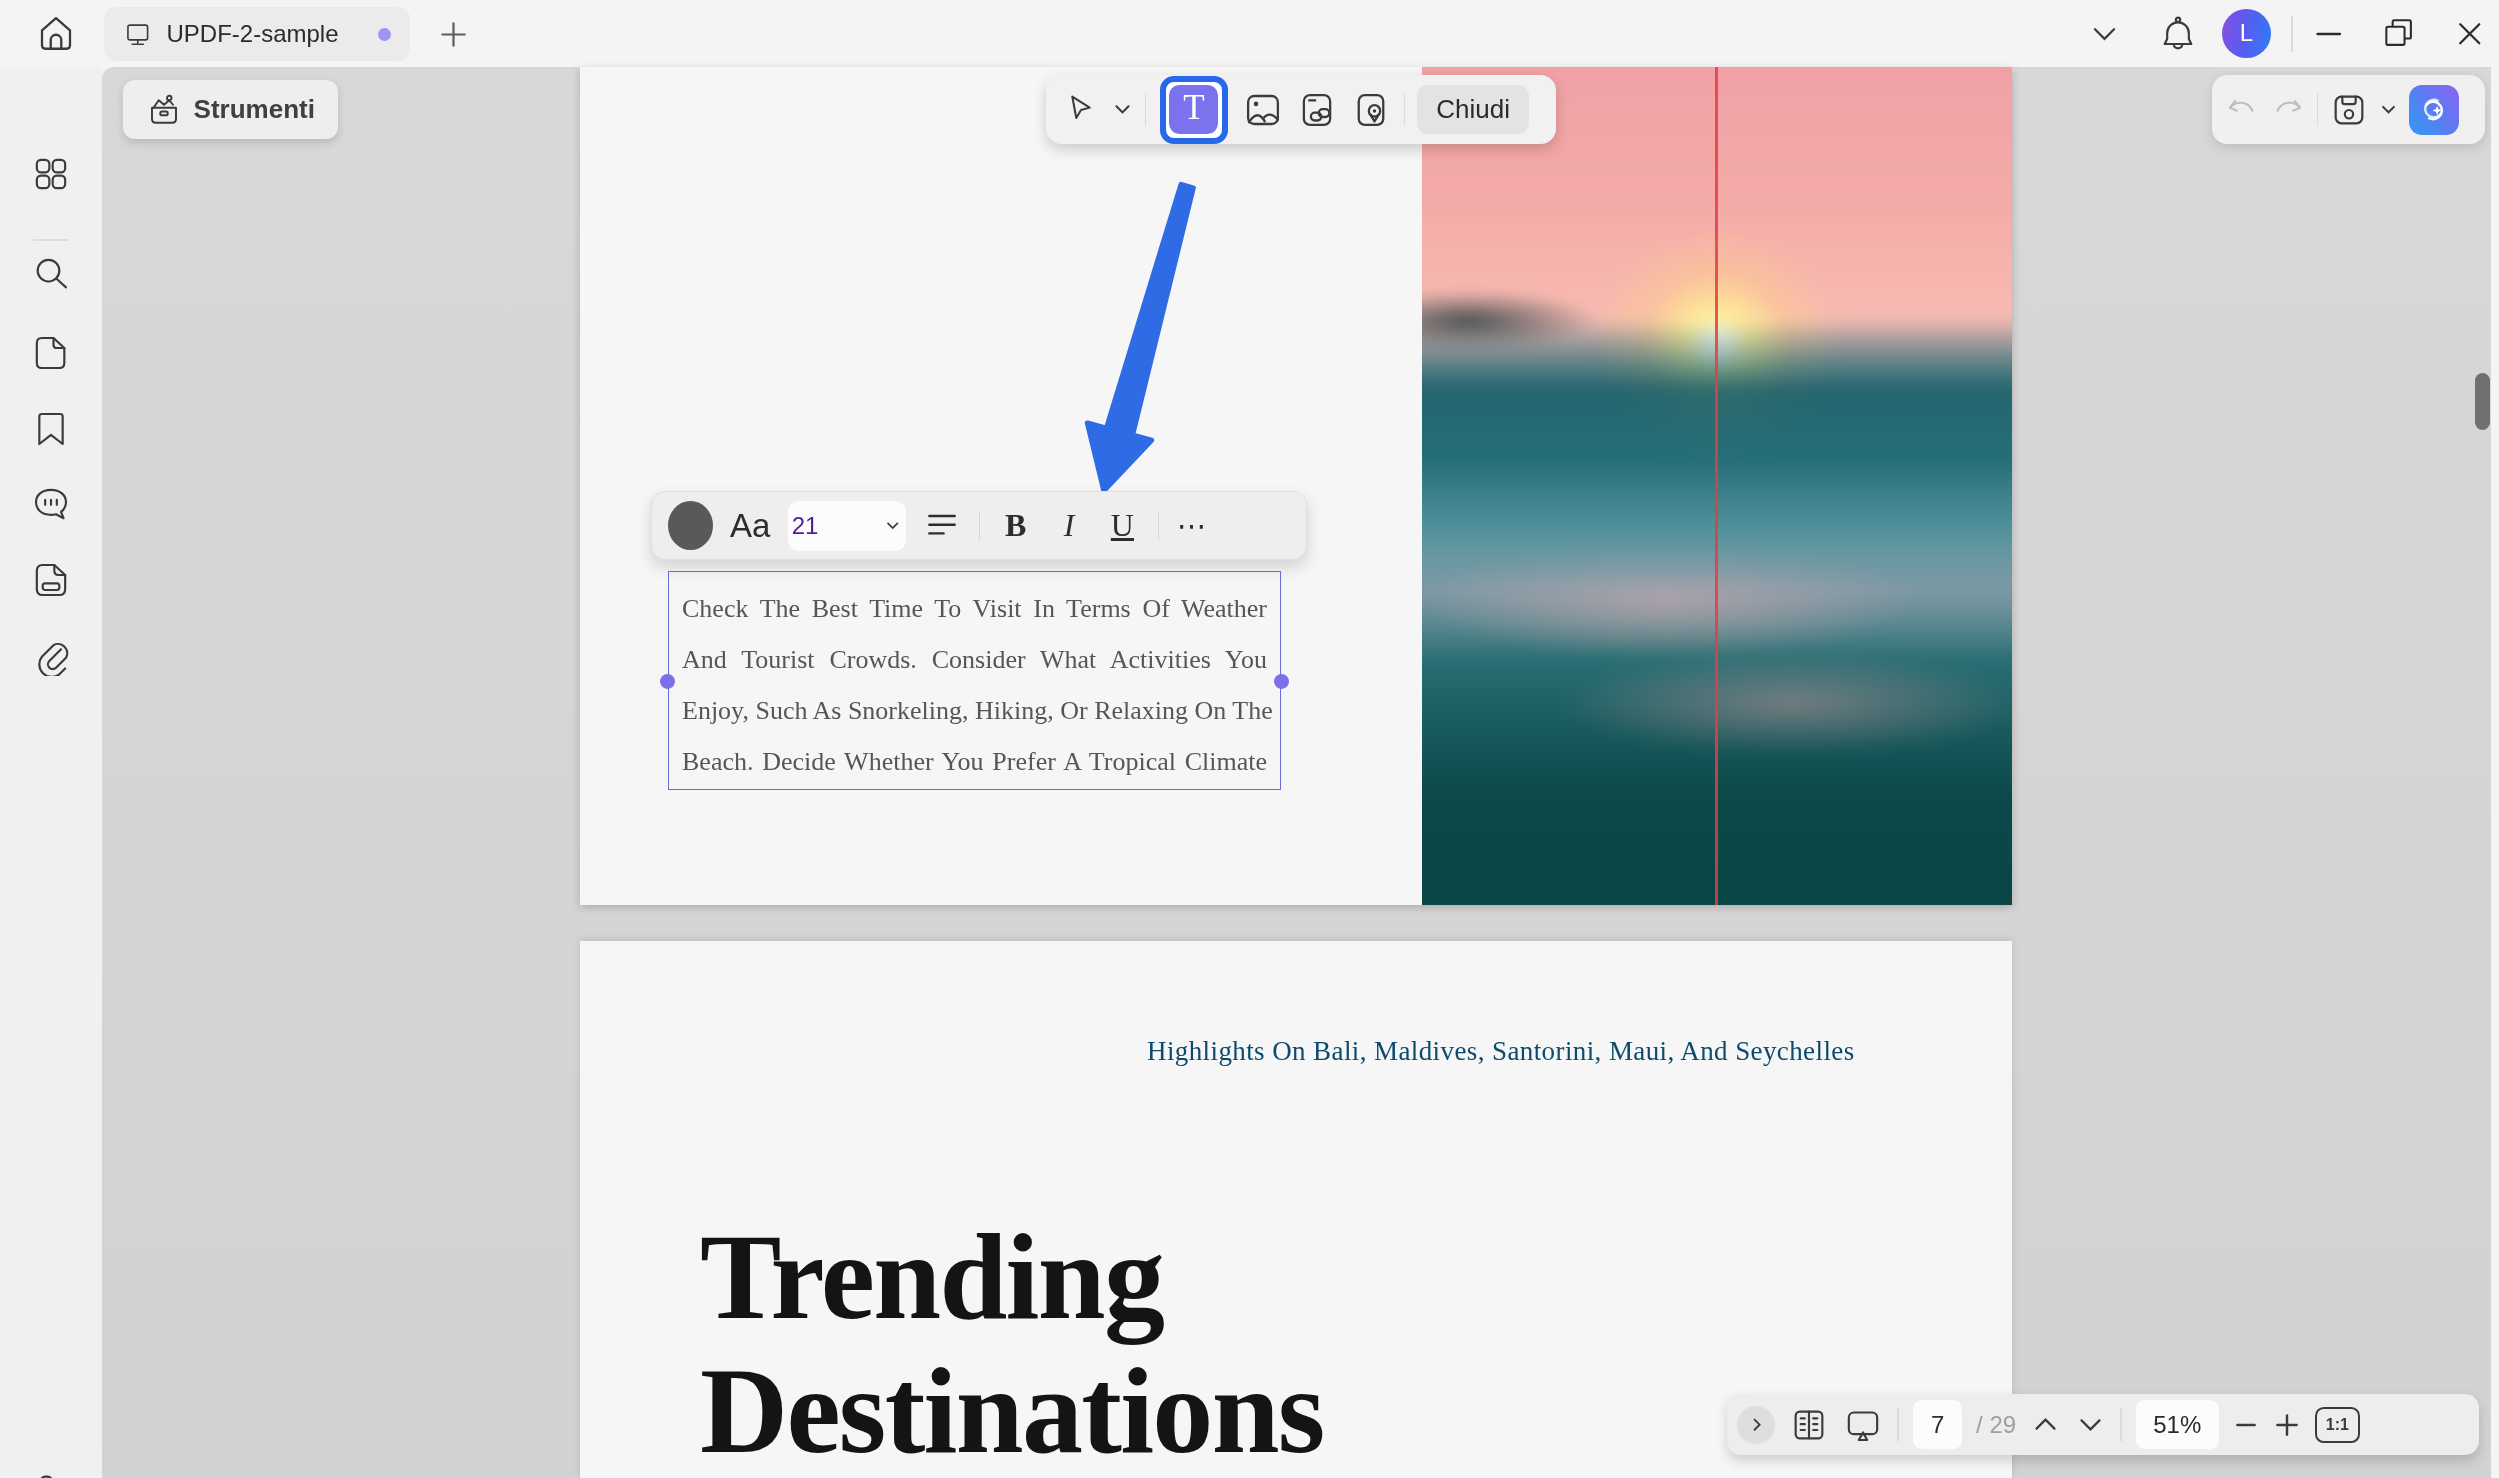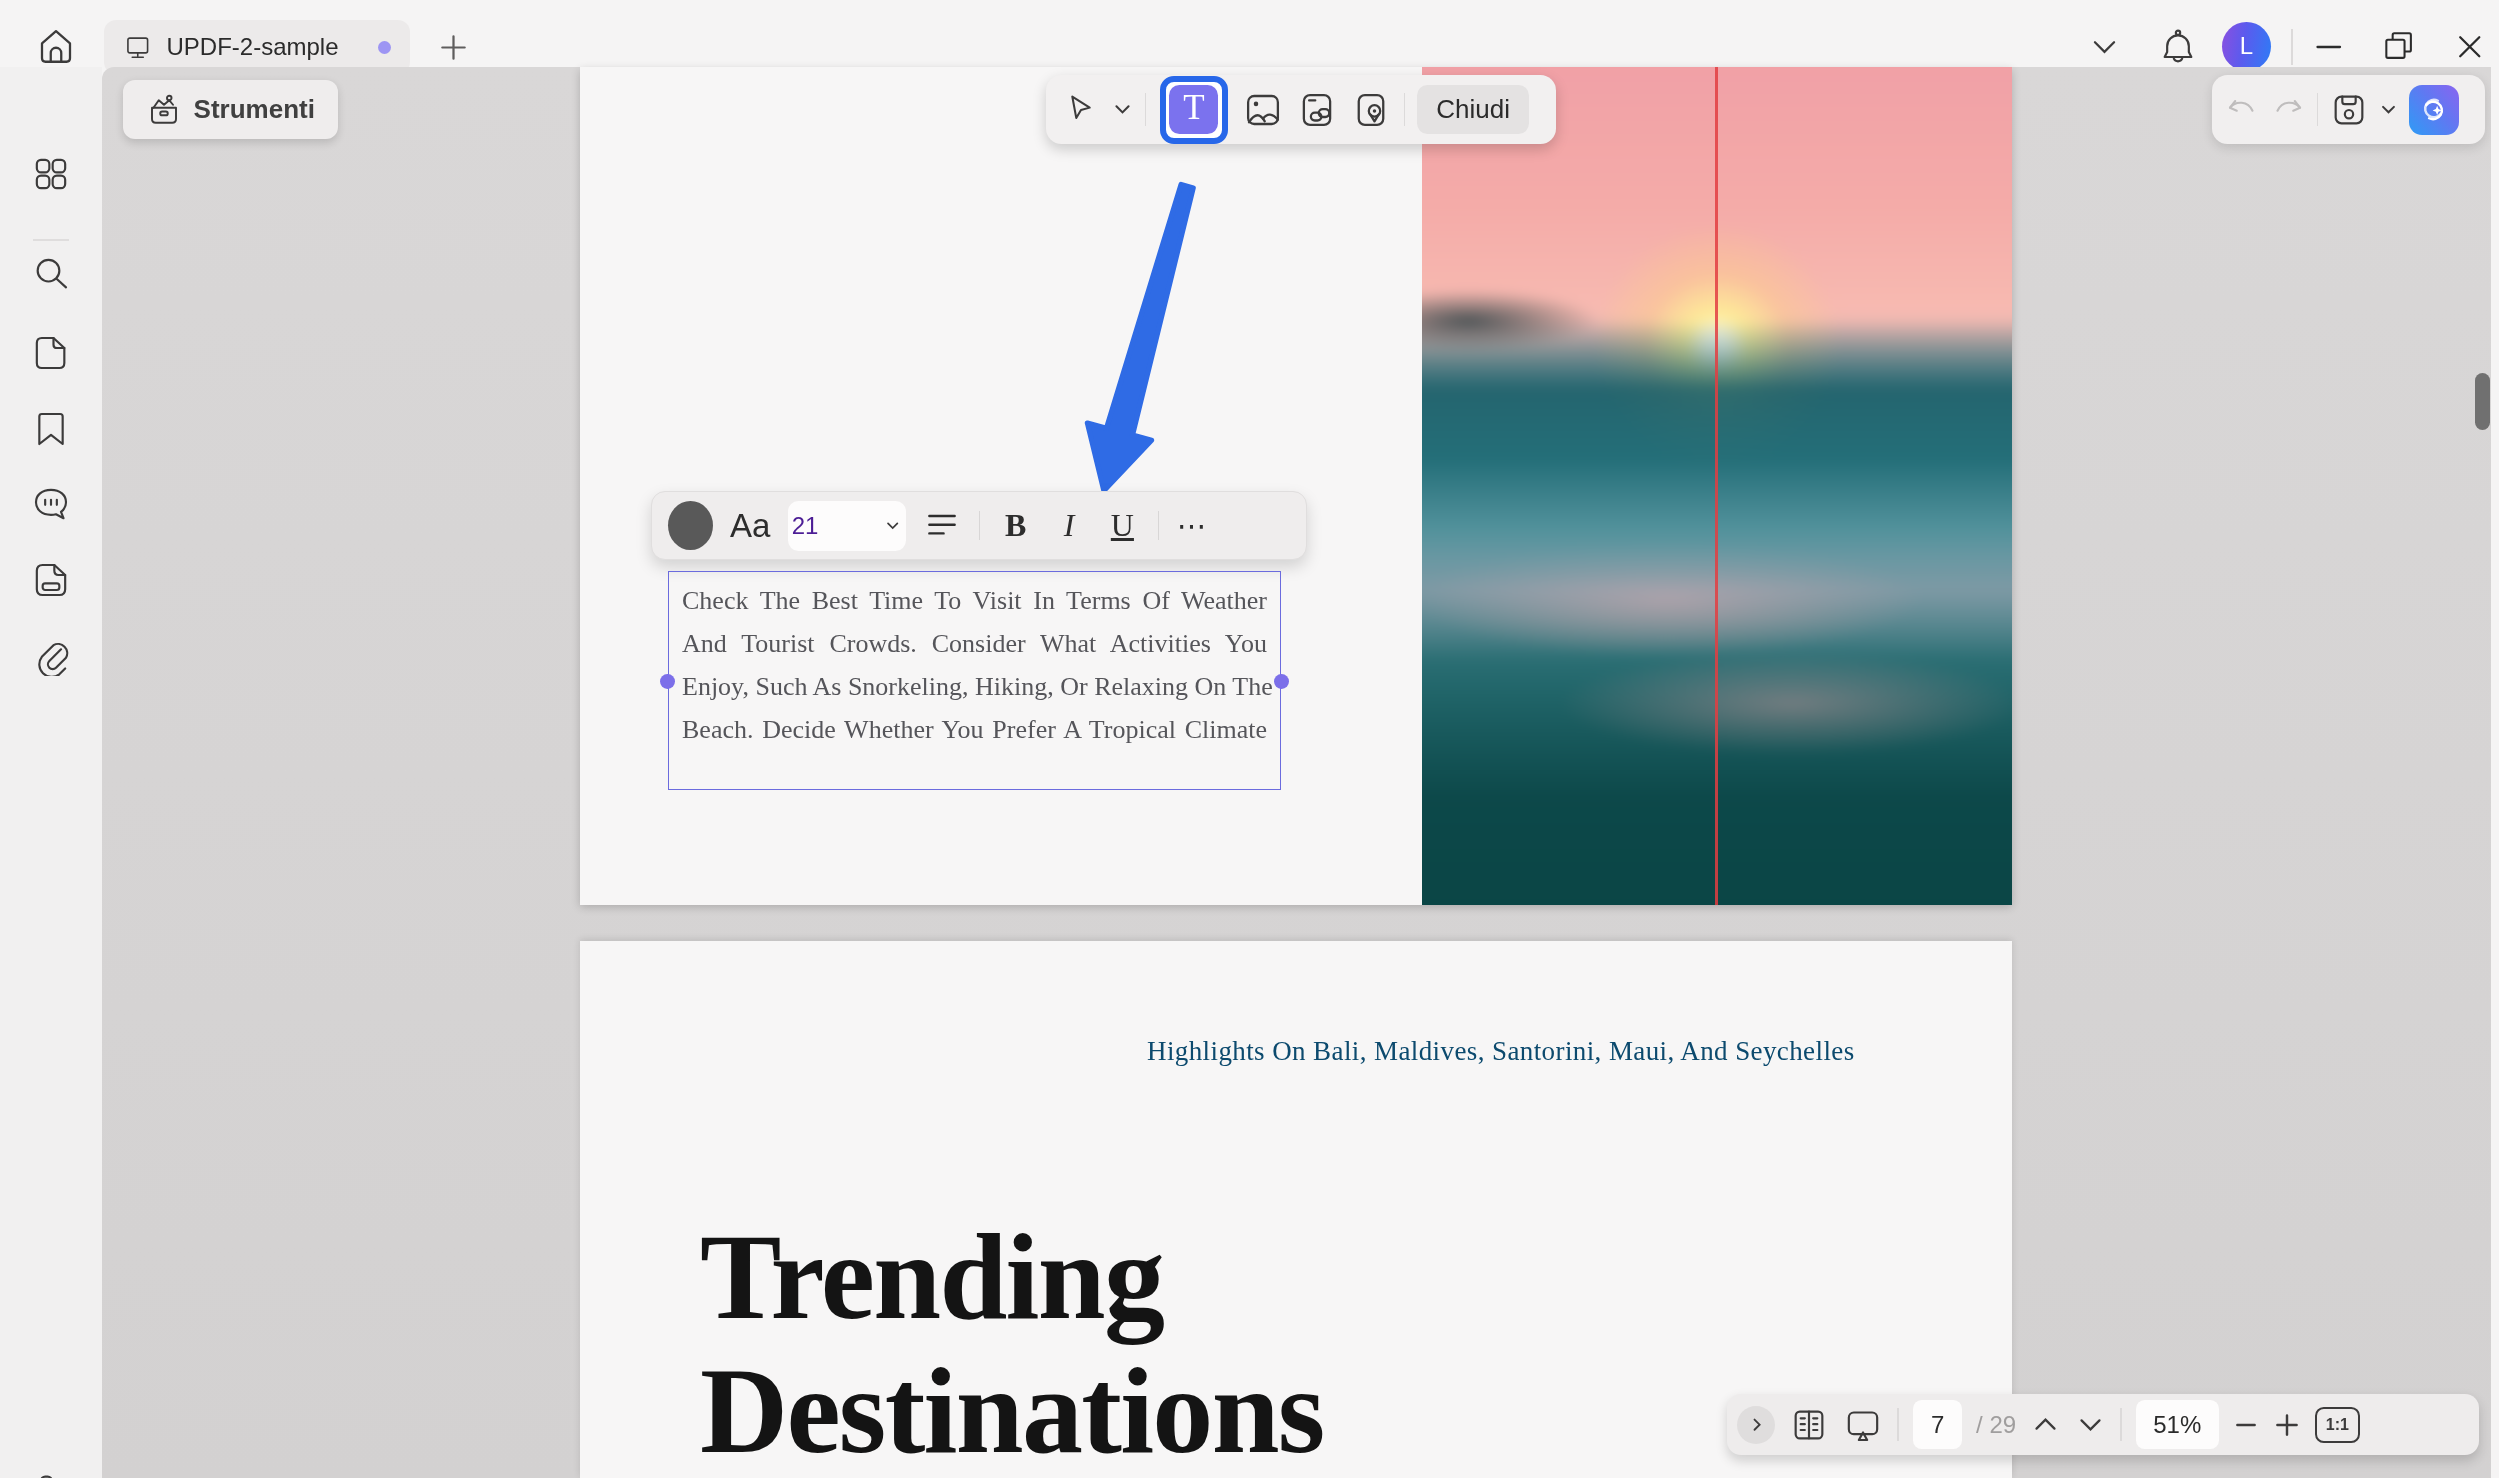--- a/index.html
+++ b/index.html
@@ -4,21 +4,21 @@
 <style>
   * { margin:0; padding:0; box-sizing:border-box; }
   html,body { width:2500px; height:1479px; overflow:hidden; }
   body { font-family:"Liberation Sans", sans-serif; background:#F5F4F4; position:relative; color:#2F2E2E; }
   .abs { position:absolute; }
   svg { display:block; }
   .stroke { fill:none; stroke:#3C3B3B; stroke-width:2.6; stroke-linecap:round; stroke-linejoin:round; }
   .stroke-dis { fill:none; stroke:#BFBDBD; stroke-width:2.8; stroke-linecap:round; stroke-linejoin:round; }
 
   
-  .topbar { left:0; top:13px; width:2500px; height:67px; background:#F5F4F4; }
+  .topbar { left:0; top:0; width:2500px; height:67px; background:#F5F4F4; }
   .tab-pill { left:104px; top:7px; width:306px; height:54px; background:#ECEAEA; border-radius:12px; display:flex; align-items:center; padding:0 19px; gap:14px; }
   .tab-title { font-size:24px; color:#2B2B2B; flex:1; white-space:nowrap; }
   .tab-dot { width:13px; height:13px; border-radius:50%; background:#9D95F3; }
   .avatar { left:2222px; top:8.7px; width:49px; height:49px; border-radius:50%;
             background:linear-gradient(100deg,#8B4FE0 0%,#5A5BEE 45%,#2E7CF6 100%);
             color:#fff; font-size:24px; display:flex; align-items:center; justify-content:center; }
   .vdiv-top { left:2291px; top:15.6px; width:1.7px; height:36px; background:#DCDADA; }
 
   
   .sidebar { left:0; top:67px; width:102px; height:1412px; background:#F1F0F0; }
@@ -70,21 +70,21 @@
   .fmt-tb { left:651px; top:491px; width:656px; height:69px; background:#EFEDED; border:0.9px solid #E0DEDE; border-radius:14px; box-shadow:0 7px 15.6px rgba(0,0,0,.15); display:flex; align-items:center; padding:0 15.6px; gap:17.4px; }
   .color-dot { width:45px; height:49px; border-radius:50%; background:#595959; }
   .aa { font-size:33px; color:#2D2D2D; }
   .size-box { width:118px; height:50px; background:#FDFCFC; border-radius:10.4px; display:flex; align-items:center; justify-content:space-between; padding:0 4px; font-size:24px; color:#4c1d95; }
   .fmt-letter { font-family:"Liberation Serif",serif; font-size:32px; color:#2D2D2D; width:36px; text-align:center; }
   .fmt-div { width:1.7px; height:29.5px; background:#D8D6D6; }
   .more-dots { font-size:29.5px; color:#2D2D2D; letter-spacing:1.7px; }
 
   
   .txtbox { left:668px; top:571px; width:613px; height:219px; border:1.7px solid #6B6BDE; padding:7px 13px 0 13px; }
-  .txt-line { font-family:"Liberation Serif",serif; font-size:26px; line-height:43px; color:#55555A; text-align:justify; text-align-last:justify; white-space:nowrap; }
+  .txt-line { font-family:"Liberation Serif",serif; font-size:26px; line-height:43px; color:#55555A; text-align:justify; text-align-last:justify; white-space:nowrap;margin-top:8px; }
   .txt-line.last { text-align-last:left; }
   .handle { position:absolute; width:14.8px; height:14.8px; border-radius:50%; background:#7C6FE9; }
 
   
   .subtitle { left:1147px; top:1036px; font-family:"Liberation Serif",serif; font-size:27px; color:#0c4a6e; letter-spacing:0.4px; white-space:nowrap; }
   .big-title { left:700px; top:1210px; font-family:"Liberation Serif",serif; font-weight:bold; font-size:122px; line-height:134px; color:#141414; letter-spacing:-1.7px; }
 
   
   .status-bar { left:1727px; top:1394px; width:752px; height:61px; background:#EEECEC; border-radius:14px; box-shadow:0 5.2px 12px rgba(0,0,0,.16); display:flex; align-items:center; padding:0 10.4px; gap:14px; }
   .circle-btn { width:38px; height:38px; border-radius:50%; background:#DFDDDD; display:flex; align-items:center; justify-content:center; }

